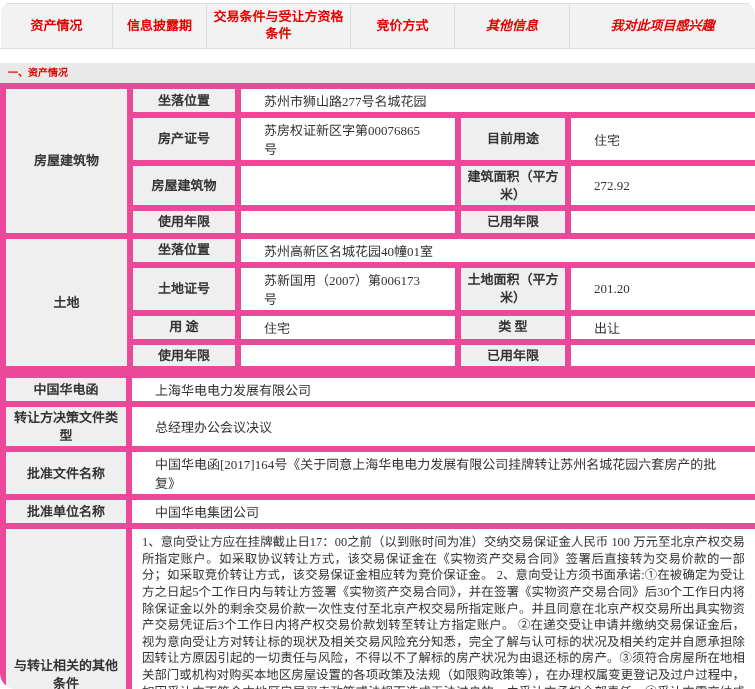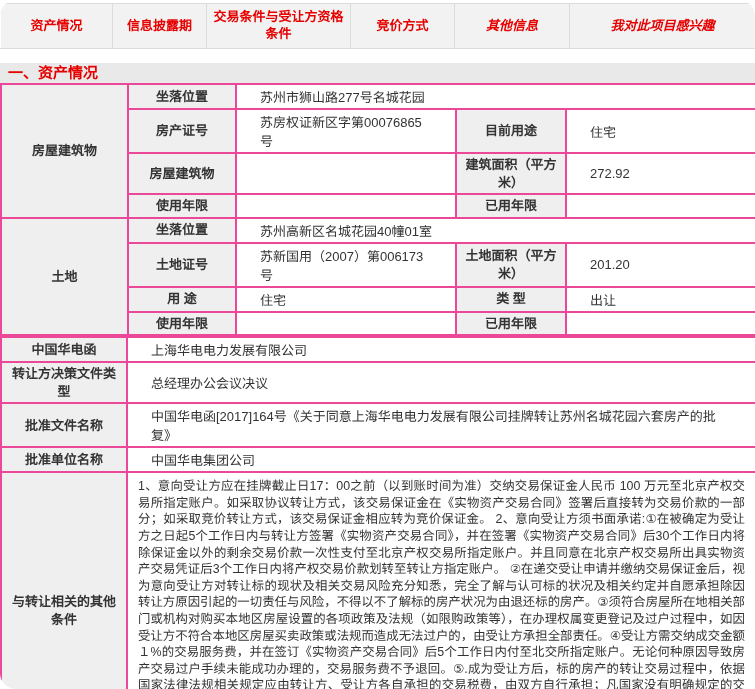--- a/index.html
+++ b/index.html
@@ -35,38 +35,39 @@
   .tab.w2{width:144px;}
   .tab.w3{width:94px;}
   .tab.w4{width:104px;}
   .tab.w5{width:115px;font-style:italic;}
   .tab.w6{width:185px;border-right:none;flex:1;font-style:italic;}
 
   
   .sec-header{
     background:#e9e9e9;
     color:#e60000;
-    font-size:15px;font-weight:bold;
+    font-size:10px;font-weight:bold;
     height:20px;line-height:20px;
     padding-left:8px;
     box-sizing:border-box;
   }
   .sec-header.first{margin-top:14px;}
 
   
   table{
     border-collapse:collapse;
     width:755px;
     table-layout:fixed;
     font-size:13px;
   }
   td{
-    border:2px solid #ec4899;
+    border:6px solid #ec4899;
     box-sizing:border-box;
     overflow:hidden;
+    font-family:Liberation Serif, serif;
   }
   .lbl{
     background:#efefef;
     font-weight:bold;
     text-align:center;
     padding:2px 4px;
     line-height:1.35;
   }
   .val{
     background:#fff;

